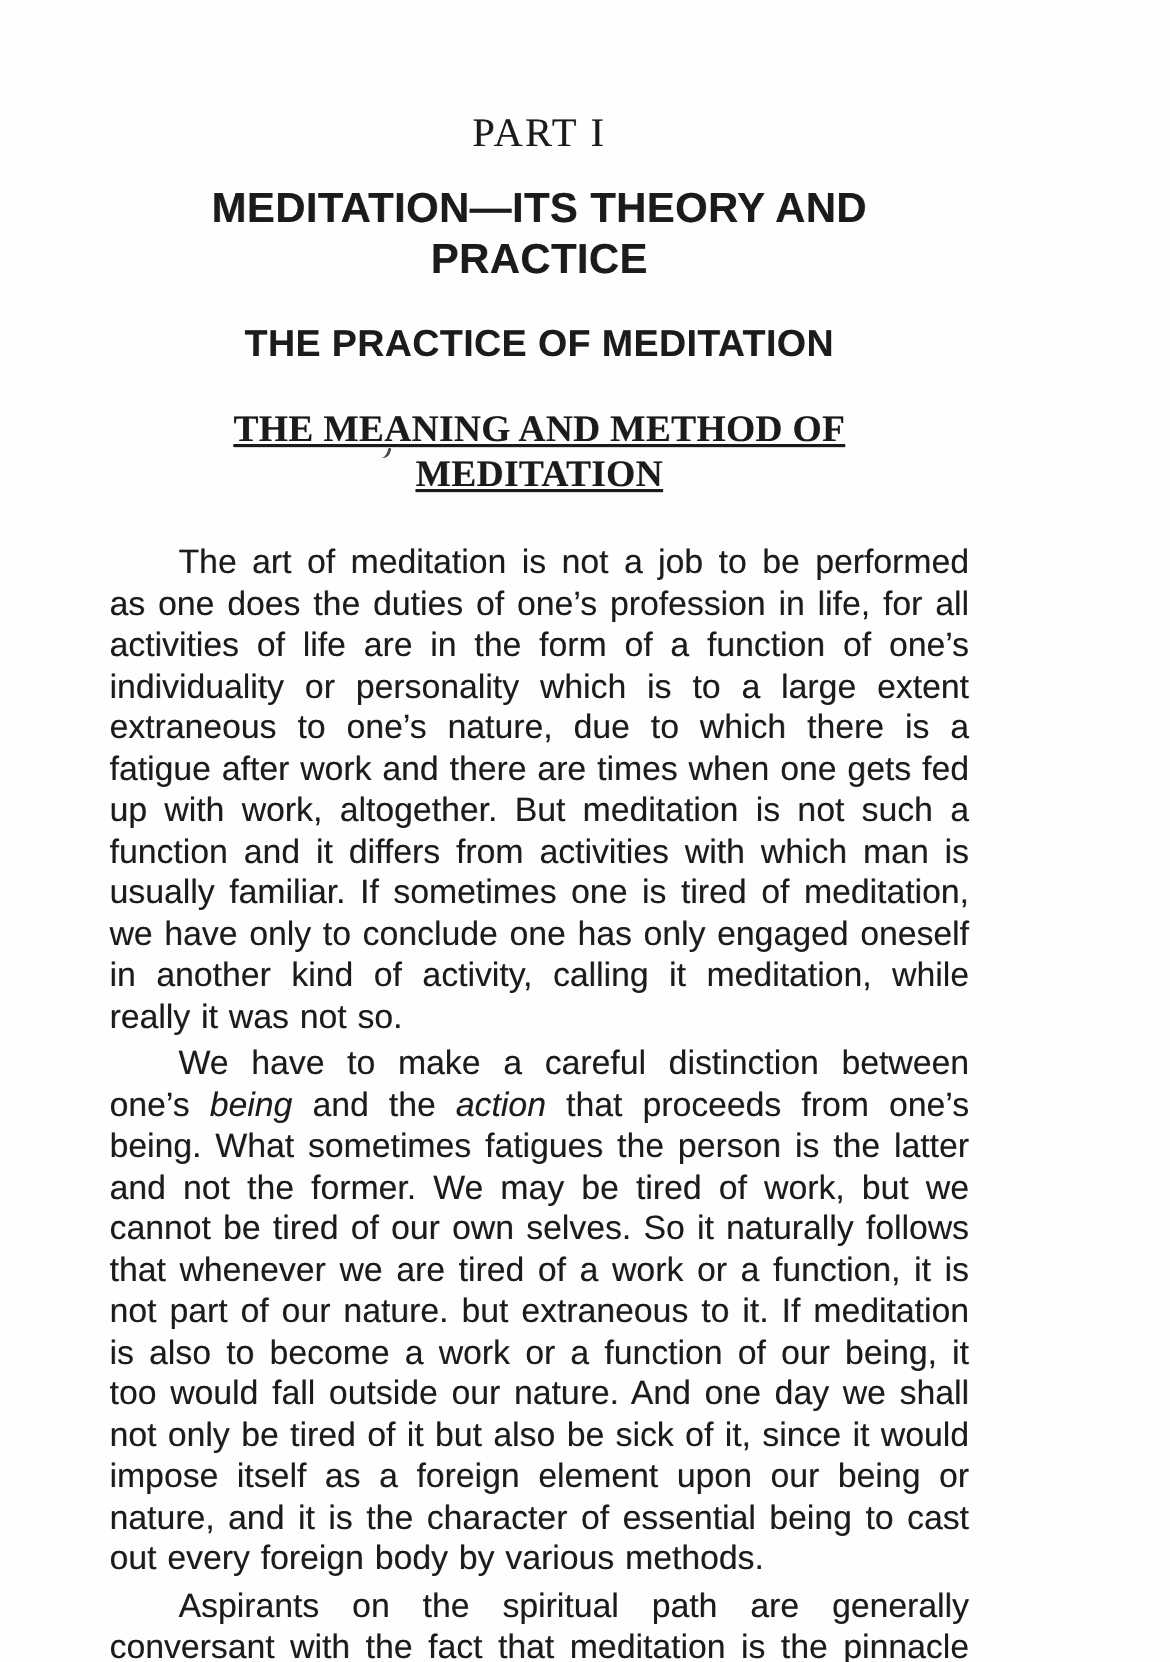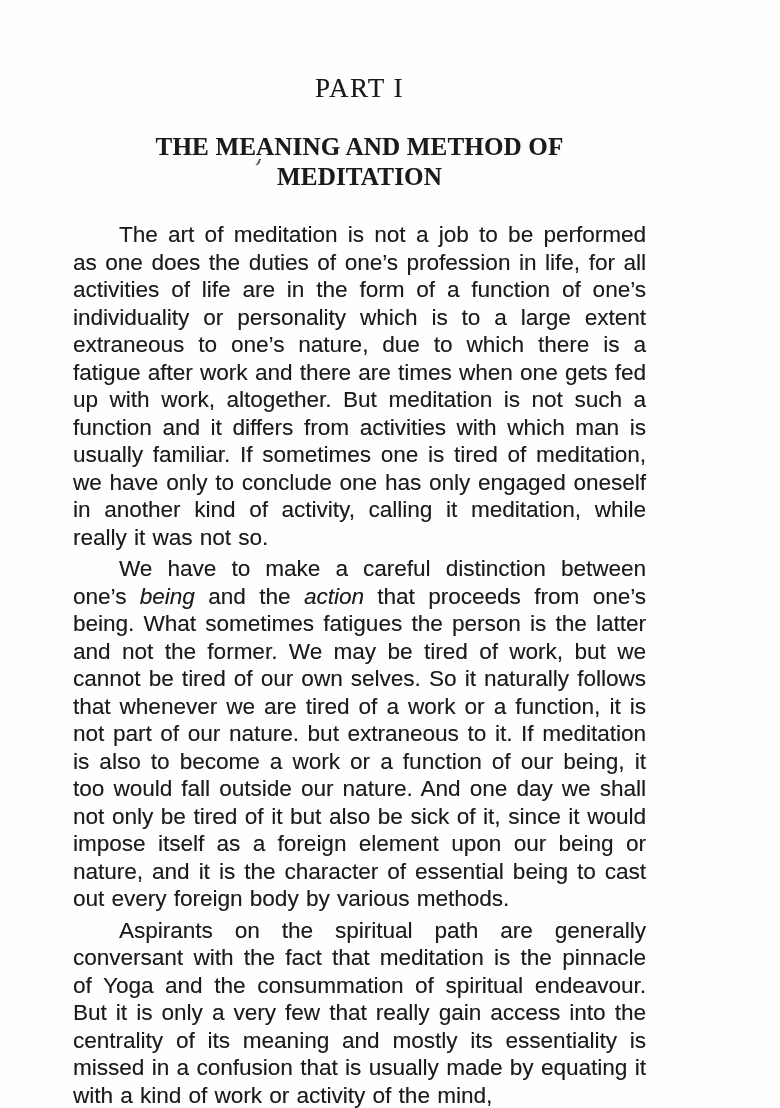--- a/index.html
+++ b/index.html
@@ -89,23 +89,25 @@
     line-height: 26px;
   }
 </style>
 </head>
 <body>
 
 <div class="page">
 
   <div class="part-label">PART I</div>
 
+  <h1 class="main-title" style="margin-bottom:0;">MEDITATION—ITS THEORY AND PRACTICE</h1>
 
+  <h2 class="chapter-title" style="margin-bottom:0;">THE PRACTICE OF MEDITATION</h2>
 
-  <h3 class="section-heading" style="margin-bottom:0;">
+  <h3 class="section-heading" style="margin-bottom:0;text-decoration:underline;">
     <span>THE MEANING AND METHOD OF MEDITATION</span>
     <span class="artifact"></span>
   </h3>
 
   <div class="body-text">
     <p class="body-para"><span>The art of meditation is not a job to be performed as one does the duties of one’s profession in life, for all activities of life are in the form of a function of one’s individuality or personality which is to a large extent extraneous to one’s nature, due to which there is a fatigue after work and there are times when one gets fed up with work, altogether. But meditation is not such a function and it differs from activities with which man is usually familiar. If sometimes one is tired of meditation, we have only to conclude one has only engaged oneself in another kind of activity, calling it meditation, while really it was not so.</span></p>
     <p class="body-para"><span>We have to make a careful distinction between one’s </span><em>being</em><span> and the </span><em>action</em><span> that proceeds from one’s being. What sometimes fatigues the person is the latter and not the former. We may be tired of work, but we cannot be tired of our own selves. So it naturally follows that whenever we are tired of a work or a function, it is not part of our nature. but extraneous to it. If meditation is also to become a work or a function of our being, it too would fall outside our nature. And one day we shall not only be tired of it but also be sick of it, since it would impose itself as a foreign element upon our being or nature, and it is the character of essential being to cast out every foreign body by various methods.</span></p>
     <p class="body-para"><span>Aspirants on the spiritual path are generally conversant with the fact that meditation is the pinnacle of Yoga and the consummation of spiritual endeavour. But it is only a very few that really gain access into the centrality of its meaning and mostly its essentiality is missed in a confusion that is usually made by equating it with a kind of work or activity of the mind,</span></p>
   </div>
 

